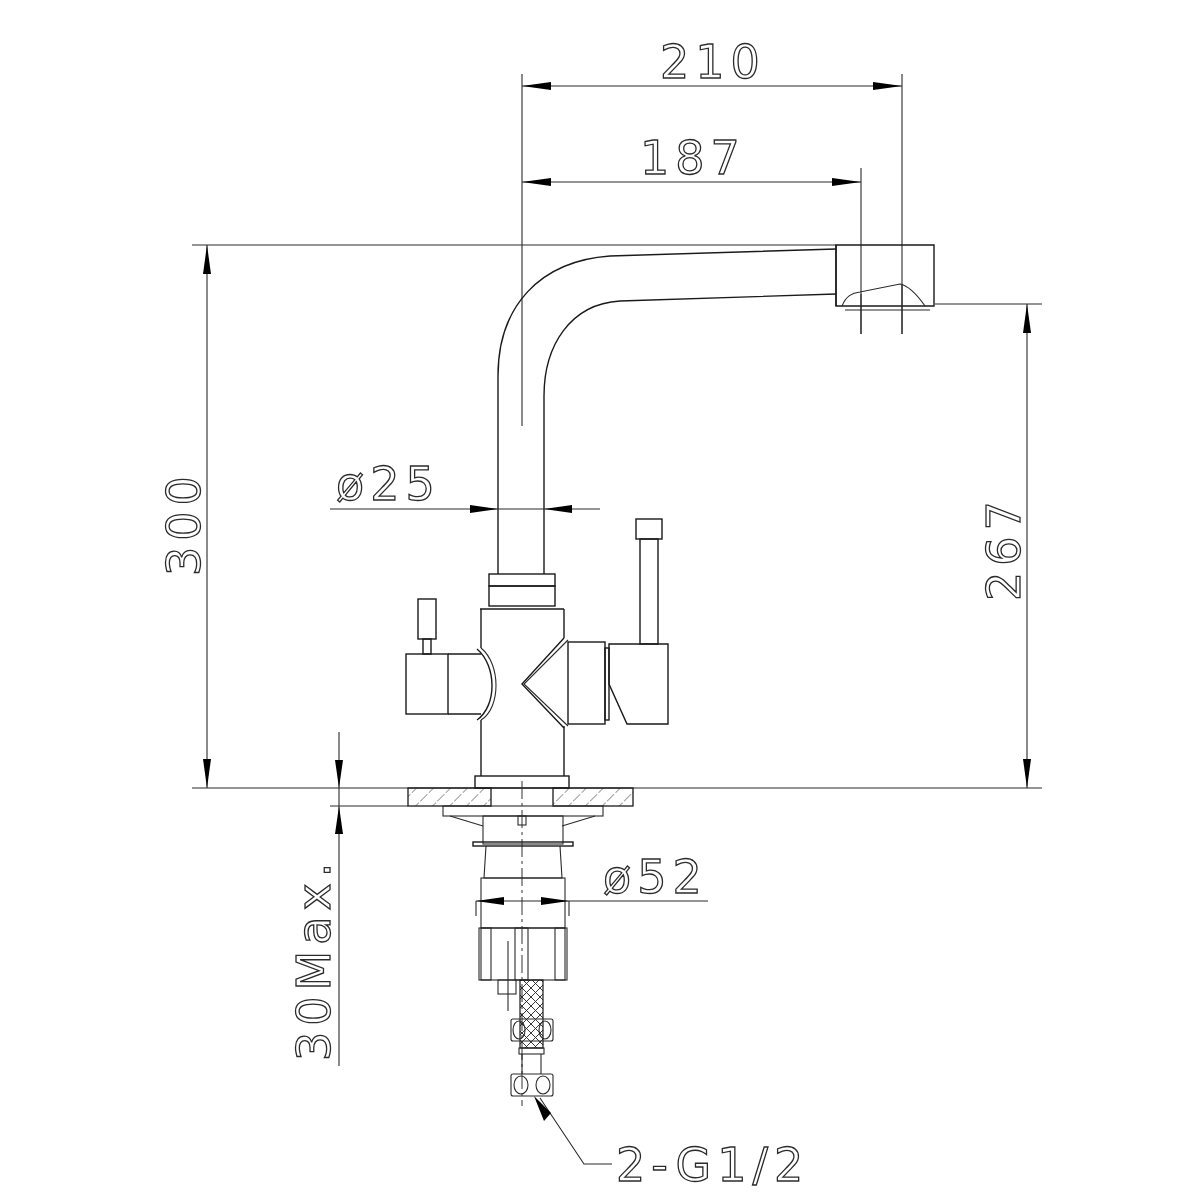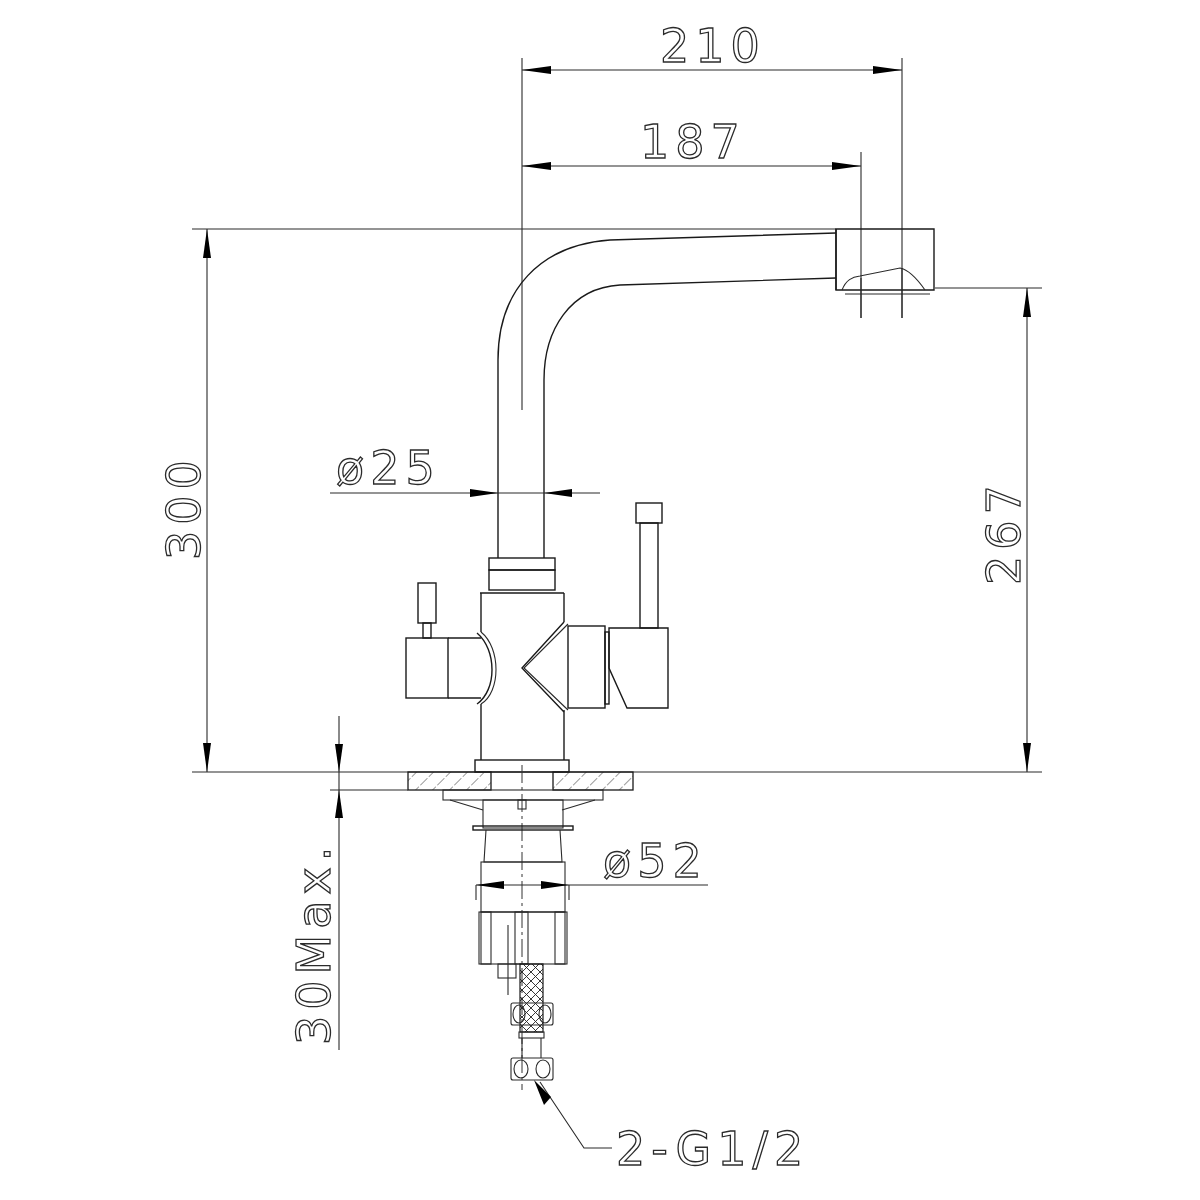--- a/index.html
+++ b/index.html
@@ -1,17 +1,17 @@
 <!DOCTYPE html>
 <html><head>
 <meta charset="utf-8">
 <style>
   html, body { margin:0; padding:0; background:#ffffff; }
   body { width:1200px; height:1200px; overflow:hidden; }
-  #canvas { position:absolute; left:0; top:0; width:1200px; height:1168px; }
+  #canvas { position:absolute; left:0; top:16px; width:1200px; height:1168px; }
   svg { display:block; }
   .ln { stroke:#1a1a1a; stroke-width:1.4; fill:none; }
   .thin { stroke:#2a2a2a; stroke-width:1.1; fill:none; }
   .ctr { stroke:#333; stroke-width:1; fill:none; stroke-dasharray:18 4 3 4; }
   .arr { fill:#000; stroke:none; }
   .dimtxt { font-family:"DejaVu Sans", sans-serif; font-size:46px; fill:none; stroke:#2b2b2b; stroke-width:1.3; letter-spacing:6px; }
 </style>
 </head>
 <body>
 

